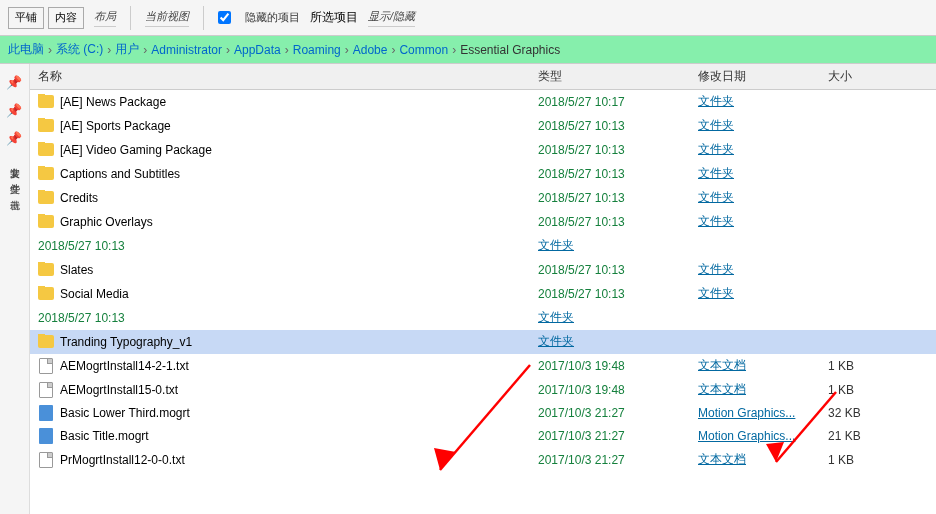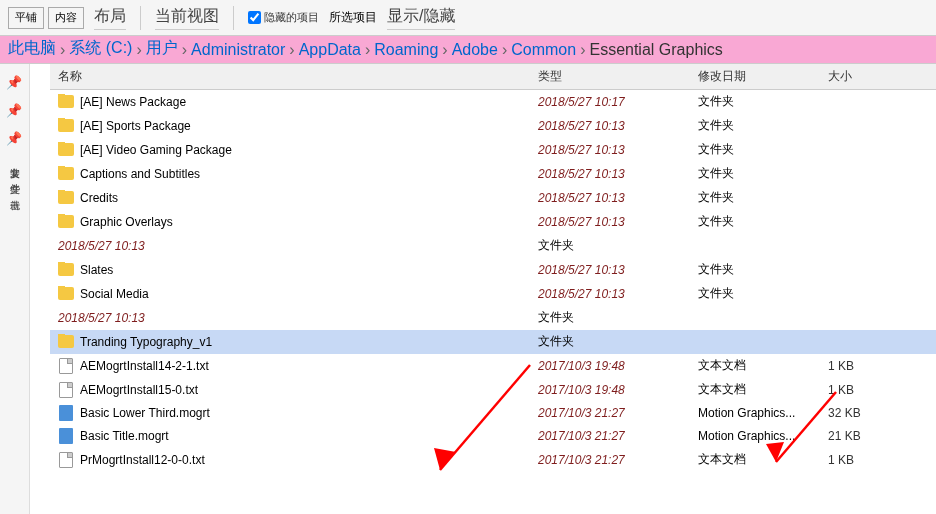--- a/index.html
+++ b/index.html
@@ -32,48 +32,49 @@
     }
     .toolbar-btn {
       font-size: 11px;
       height: 22px;
       border: 1px solid #aaa;
       background: #f5f5f5;
       padding: 0 6px;
       cursor: pointer;
     }
     .toolbar-section-label {
-      font-size: 16px;
+      font-size: 11px;
       color: #444;
       border-bottom: 1px solid #ccc;
       padding-bottom: 2px;
       text-align: center;
+      font-style: italic;
     }
     .toolbar-separator {
       width: 1px;
       height: 24px;
       background: #ccc;
       margin: 0 4px;
     }
     .checkbox-label {
       display: flex;
       align-items: center;
-      gap: 3px;
+      gap: 14px;
       font-size: 11px;
     }
 
     
     .breadcrumb-bar {
-      background: #f9a8d4;
+      background: #86efac;
       border-bottom: 1px solid #ccc;
       padding: 4px 8px;
       display: flex;
-      align-items: flex-end;
+      align-items: center;
       height: 28px;
-      font-size: 16px;
+      font-size: 12px;
       color: #000;
     }
     .breadcrumb-item {
       color: #0066cc;
       cursor: pointer;
       text-decoration: none;
     }
     .breadcrumb-sep {
       margin: 0 4px;
       color: #666;
@@ -115,21 +116,20 @@
       font-size: 10px;
       color: #444;
       cursor: pointer;
       padding: 4px 0;
     }
 
     
     .file-list-container {
       flex: 1;
       overflow-y: auto;
-      margin-left: 20px;
     }
     .file-list-header {
       display: grid;
       grid-template-columns: 1fr 160px 130px 60px 40px;
       background: #f0f0f0;
       border-bottom: 1px solid #ccc;
       padding: 4px 8px;
       font-size: 12px;
       font-weight: normal;
       position: sticky;
@@ -205,22 +205,22 @@
       height: 16px;
       background: #4a90d9;
       border-radius: 1px;
       position: relative;
     }
     .file-name-text {
       overflow: hidden;
       text-overflow: ellipsis;
       white-space: nowrap;
     }
-    .col-date { color: #7f1d1d; font-style: italic; }
-    .col-type { color: #000000; }
+    .col-date { color: #15803d; }
+    .col-type { color: #0369a1; text-decoration: underline; }
     .col-size { color: #333; padding-right: 8px; }
 
     
     .file-list-container::-webkit-scrollbar {
       width: 14px;
     }
     .file-list-container::-webkit-scrollbar-track {
       background: #f0f0f0;
     }
     .file-list-container::-webkit-scrollbar-thumb {

